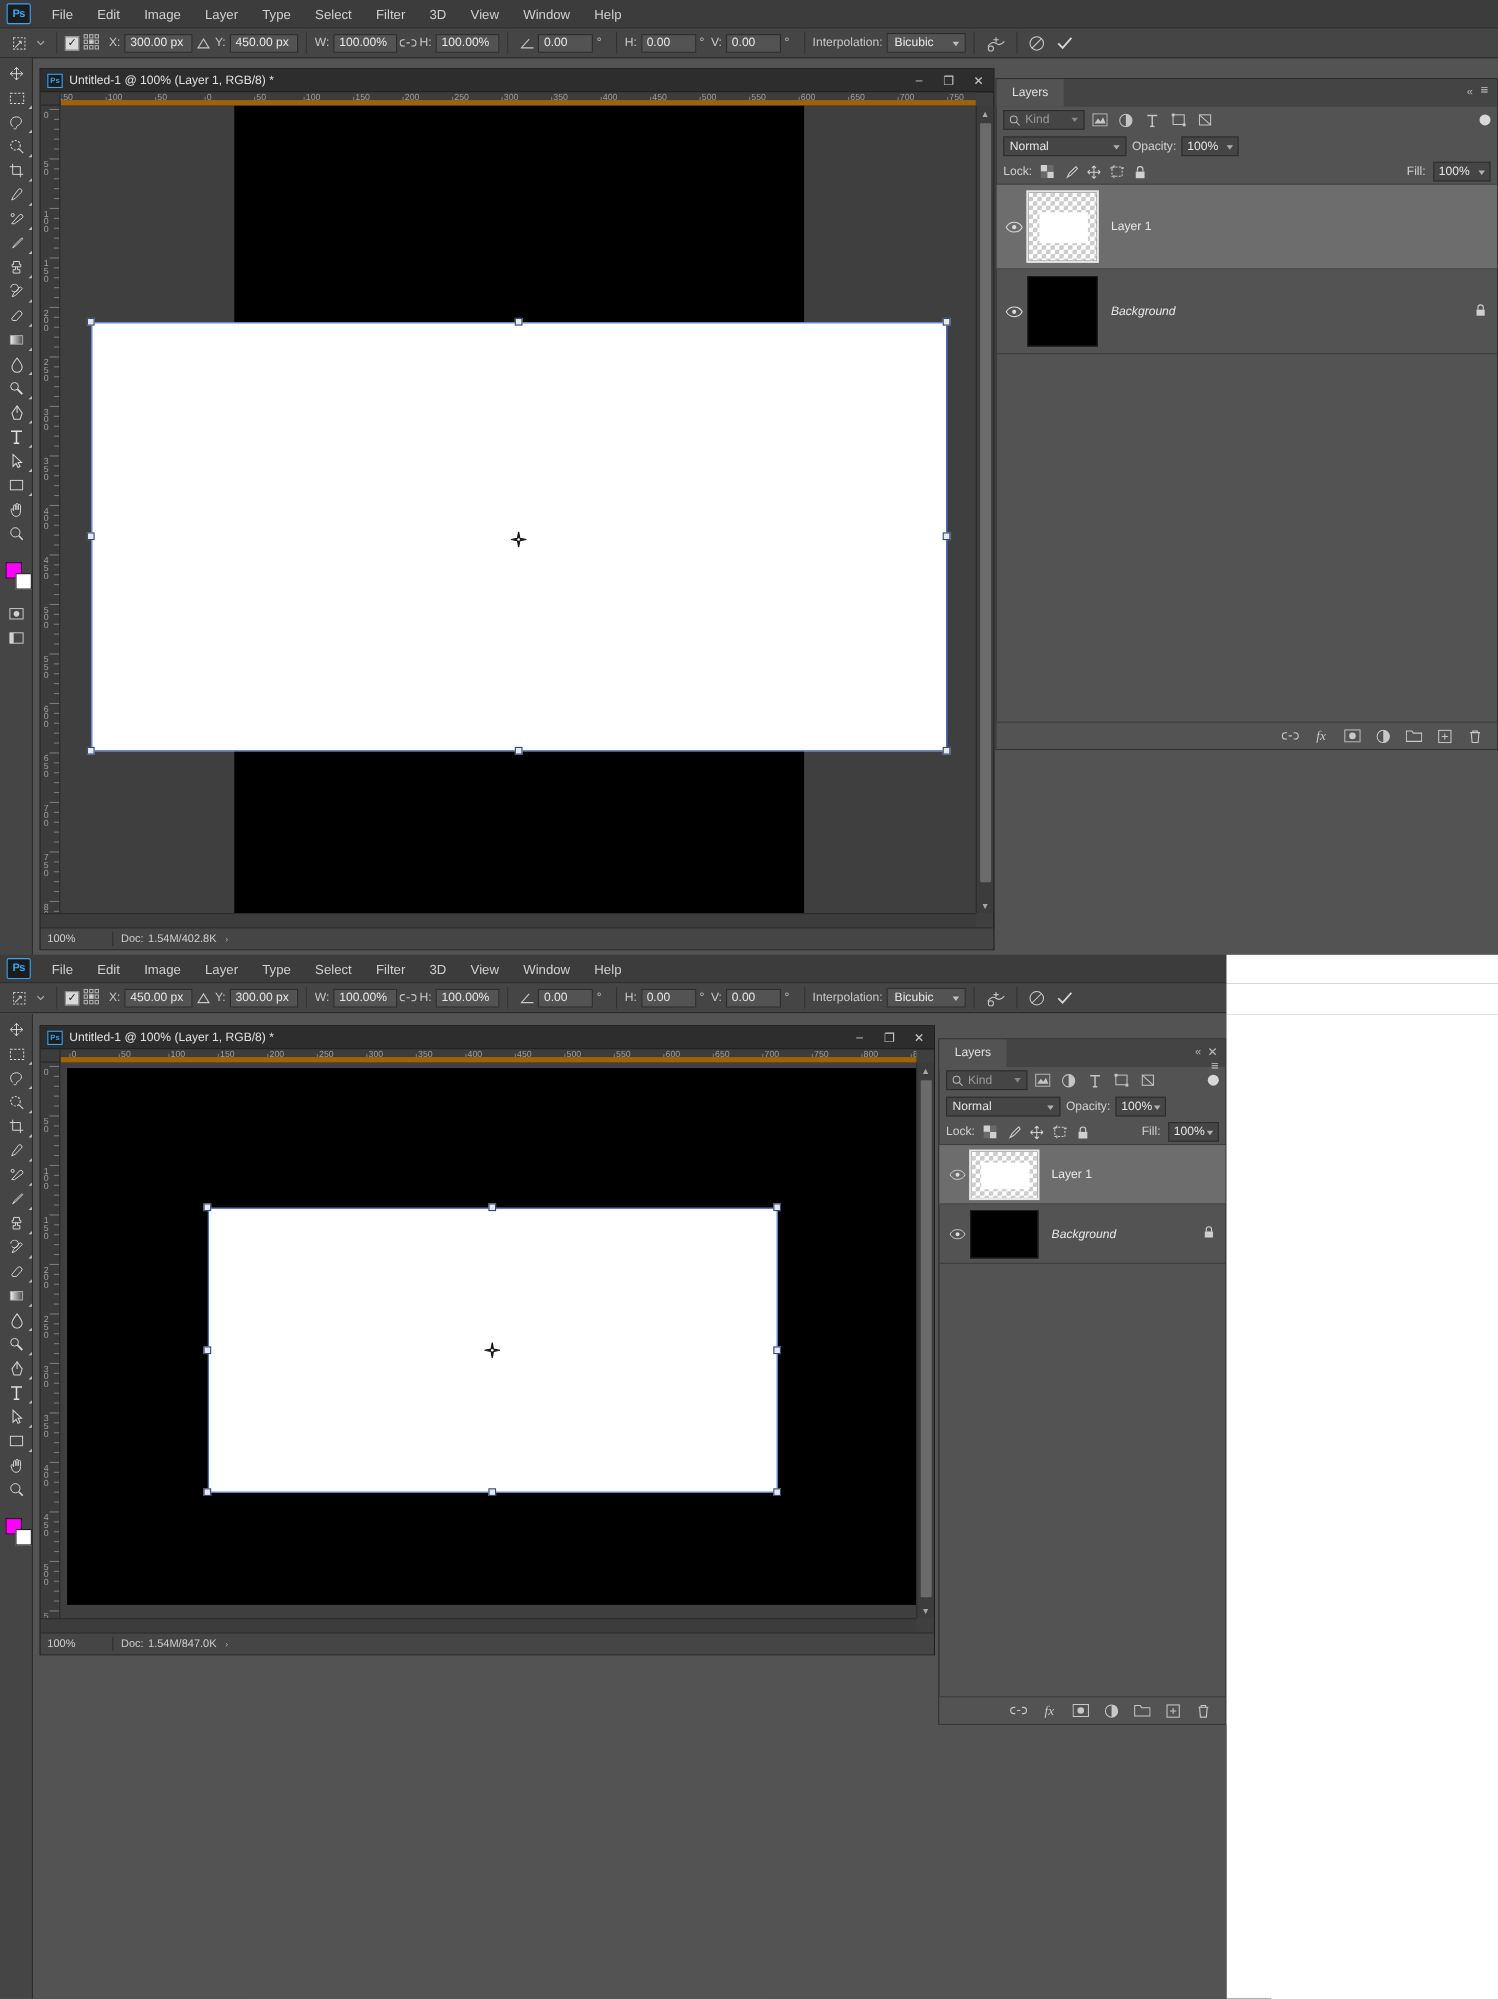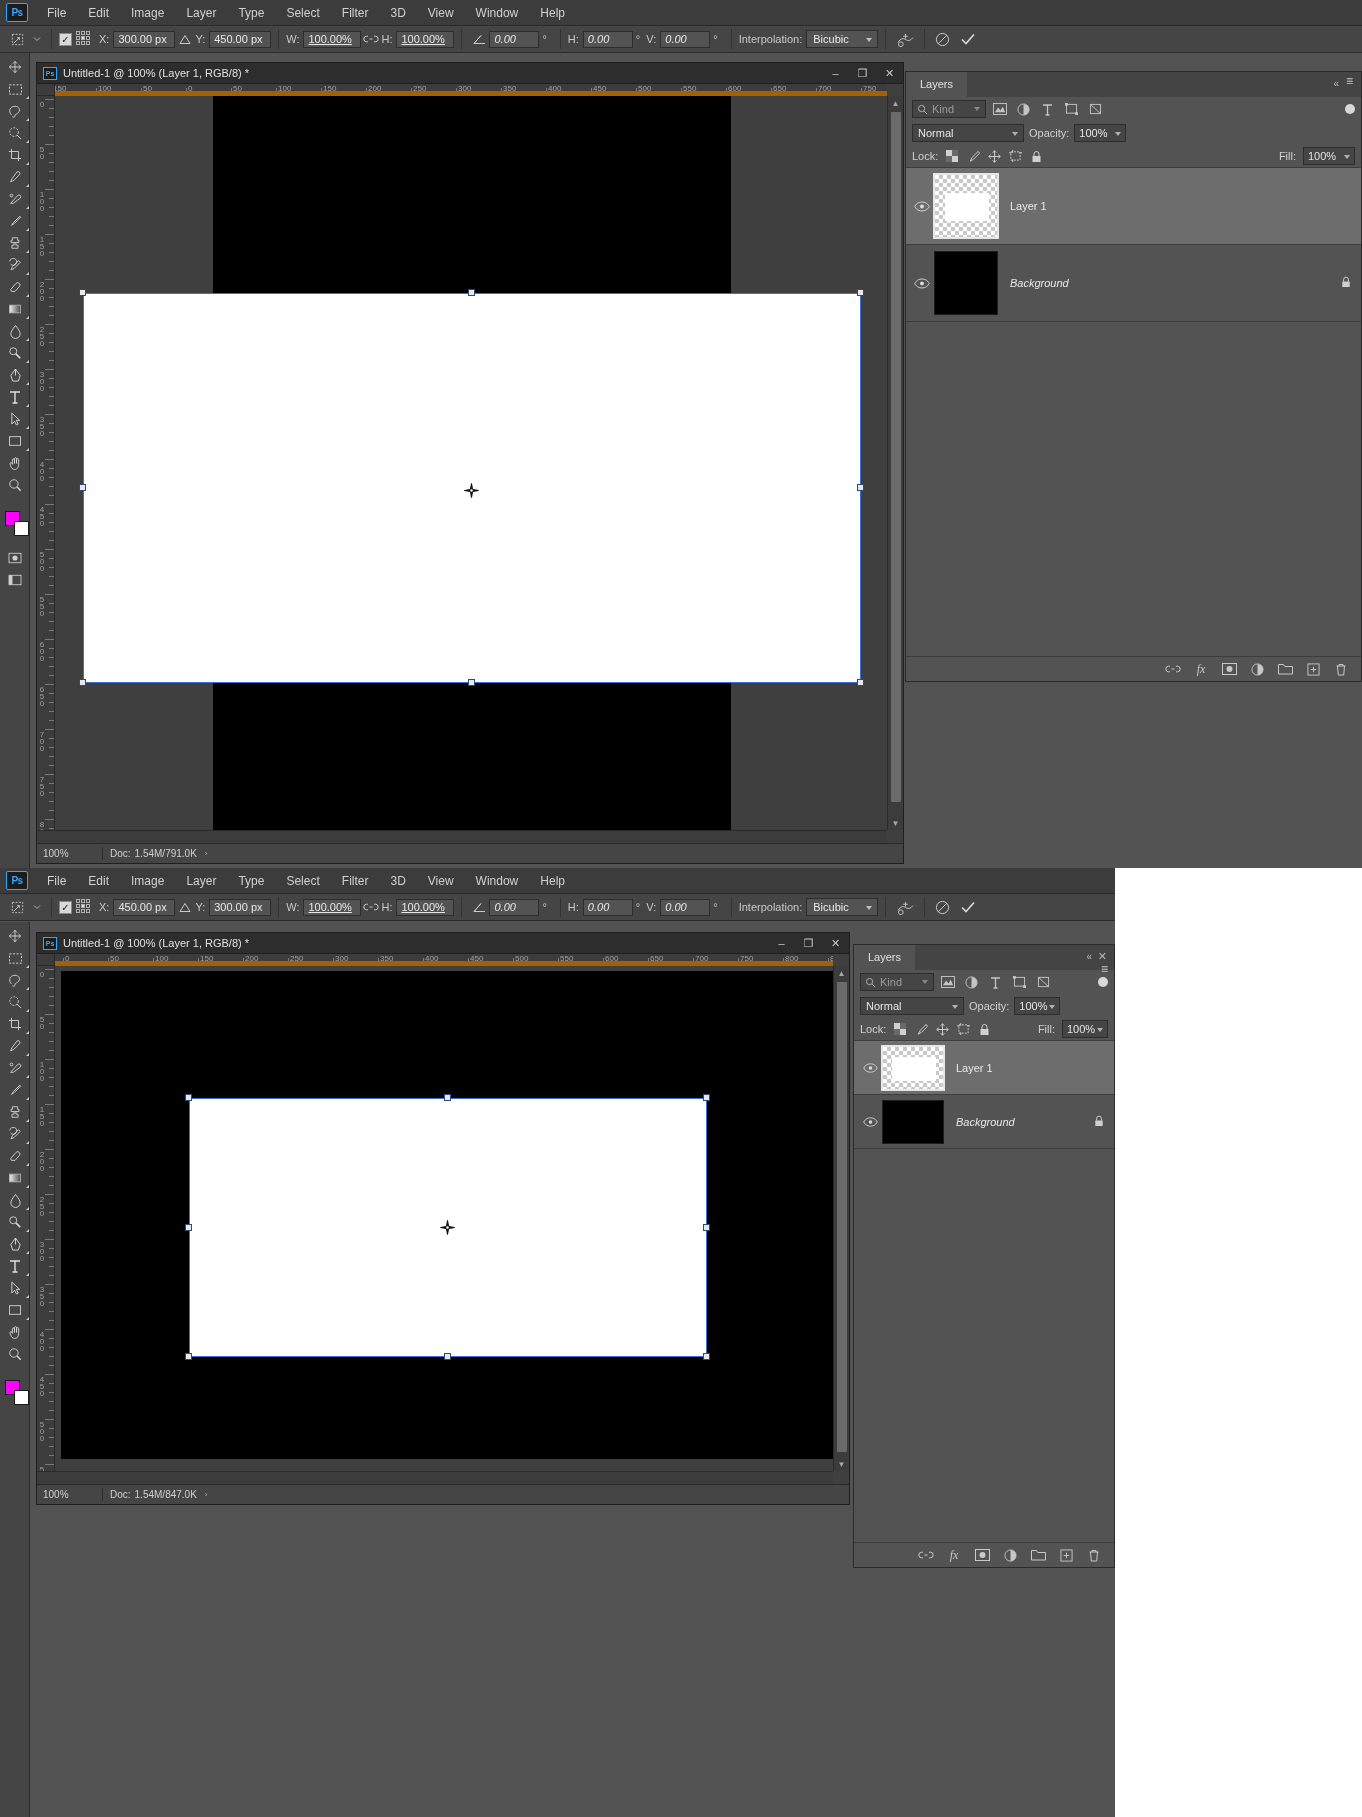--- a/index.html
+++ b/index.html
@@ -34,22 +34,22 @@
     border-bottom: 1px solid #2b2b2b; padding-left: 4px; gap: 0px;
   }
   .ob-sep { width: 1px; height: 20px; background: #333; margin: 0 7px; }
   .ob-label { font-size: 11px; color: #c8c8c8; margin-right: 4px; }
   .ob-field {
     background: #535353; border: 1px solid #2d2d2d; height: 17px;
     font-size: 11px; color: #e8e8e8; padding: 0 4px; line-height: 15px;
     min-width: 50px; text-align: left;
   }
   .ob-field.w60 { width: 62px; }
-  .ob-field.w58 { width: 58px; text-decoration: underline; }
-  .ob-field.w50 { width: 50px; font-style: italic; }
+  .ob-field.w58 { width: 58px; }
+  .ob-field.w50 { width: 50px; }
   .ob-deg { font-size: 11px; color: #c0c0c0; margin: 0 6px 0 3px; }
   .ob-icon { width: 20px; height: 20px; display: flex; align-items: center; justify-content: center; color: #c8c8c8; }
   .ob-chk {
     width: 13px; height: 13px; background: #d9d9d9; border: 1px solid #888;
     color: #222; font-size: 10px; line-height: 11px; text-align: center; margin-right: 4px;
   }
   .ob-select {
     background: #535353; border: 1px solid #2d2d2d; height: 18px; min-width: 72px;
     font-size: 11px; color: #e8e8e8; padding: 0 14px 0 6px; line-height: 16px;
     position: relative;
@@ -752,21 +752,21 @@
       <div class="sb-thumb" style="left:3px; top:16px; width:10px; height:690px;"></div>
       <div class="sb-arrow" style="bottom:0;">▼</div>
     </div>
 
     <div class="scrollbar-h" style="left:0; right:16px; bottom:20px; height:13px;"></div>
 
     <div class="statusbar" style="left:0; right:0; bottom:0;">
       <span class="st-zoom">100%</span>
       <span class="st-sep"></span>
       <span>Doc:</span>
-      <span style="margin-left:4px;">1.54M/791.0K</span>
+      <span style="margin-left:4px;">1.54M/402.8K</span>
       <span class="st-arrow">›</span>
     </div>
   </div>
 
   <div class="panel" style="left:905px; top:71px; width:457px; height:611px;">
     <div class="panel-tabs">
       <div class="panel-tab">Layers</div>
       <div class="panel-collapse">«</div>
       <div class="panel-menu">≡</div>
     </div>

